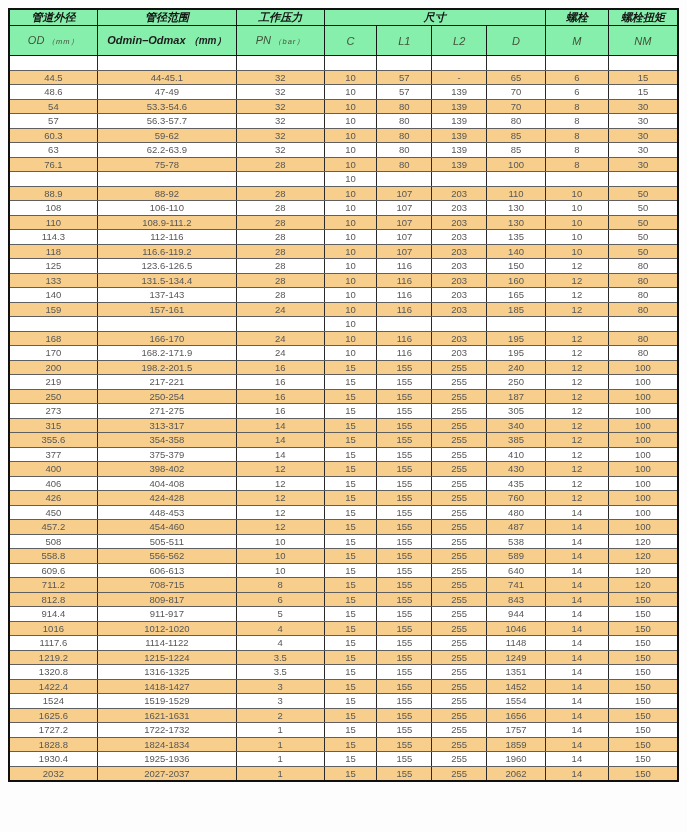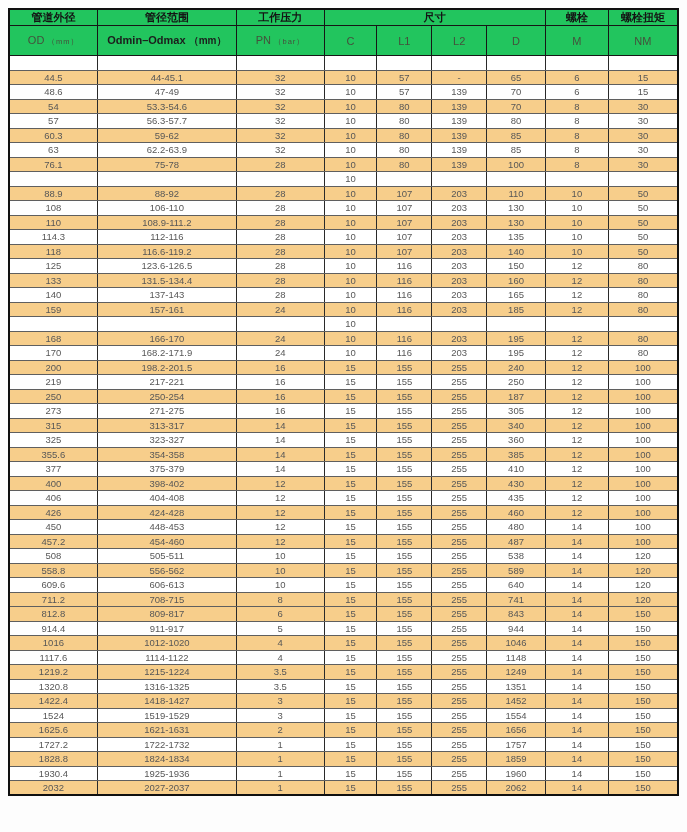--- a/index.html
+++ b/index.html
@@ -10,21 +10,21 @@
   table.spec-table {
     position:absolute; left:8px; top:8px; width:671px;
     border-collapse:collapse; table-layout:fixed;
     border:2px solid #101010;
   }
   th, td {
     border-left:1px solid #2a2a2a; border-right:1px solid #2a2a2a;
     border-top:1px solid #5f5f5f; border-bottom:1px solid #5f5f5f;
     text-align:center; vertical-align:middle; overflow:hidden; white-space:nowrap;
   }
-  thead th { background:#22c55e; border-color:#161616; }
+  thead th { background:#86efac; border-color:#161616;font-style:italic; }
   tr.h1 th { height:16px; font-size:11px; font-weight:bold; color:#141414; }
   tr.h2 th { height:30px; font-size:11px; font-weight:normal; color:#44513c; }
   tr.h2 th .unit { font-size:7.5px; letter-spacing:1px; }
   tr.h2 th.strong { color:#1c1c1c; font-weight:bold;text-align:center; }
   tr.h2 th.strong .unit { font-size:10px; letter-spacing:0; }
 
   tbody td { height:14.5px; font-size:9.5px; color:#575757; background:#ffffff; }
   tbody tr.hl td { background:#f7ce8b; }
 
   .note {
@@ -352,31 +352,20 @@
           <td>315</td>
           <td>313-317</td>
           <td>14</td>
           <td>15</td>
           <td>155</td>
           <td>255</td>
           <td>340</td>
           <td>12</td>
           <td>100</td>
         </tr>
-        <tr>
-          <td>325</td>
-          <td>323-327</td>
-          <td>14</td>
-          <td>15</td>
-          <td>155</td>
-          <td>255</td>
-          <td>360</td>
-          <td>12</td>
-          <td>100</td>
-        </tr>
         <tr class="hl">
           <td>355.6</td>
           <td>354-358</td>
           <td>14</td>
           <td>15</td>
           <td>155</td>
           <td>255</td>
           <td>385</td>
           <td>12</td>
           <td>100</td>
@@ -414,21 +403,21 @@
           <td>12</td>
           <td>100</td>
         </tr>
         <tr class="hl">
           <td>426</td>
           <td>424-428</td>
           <td>12</td>
           <td>15</td>
           <td>155</td>
           <td>255</td>
-          <td>460</td>
+          <td>760</td>
           <td>12</td>
           <td>100</td>
         </tr>
         <tr>
           <td>450</td>
           <td>448-453</td>
           <td>12</td>
           <td>15</td>
           <td>155</td>
           <td>255</td>

